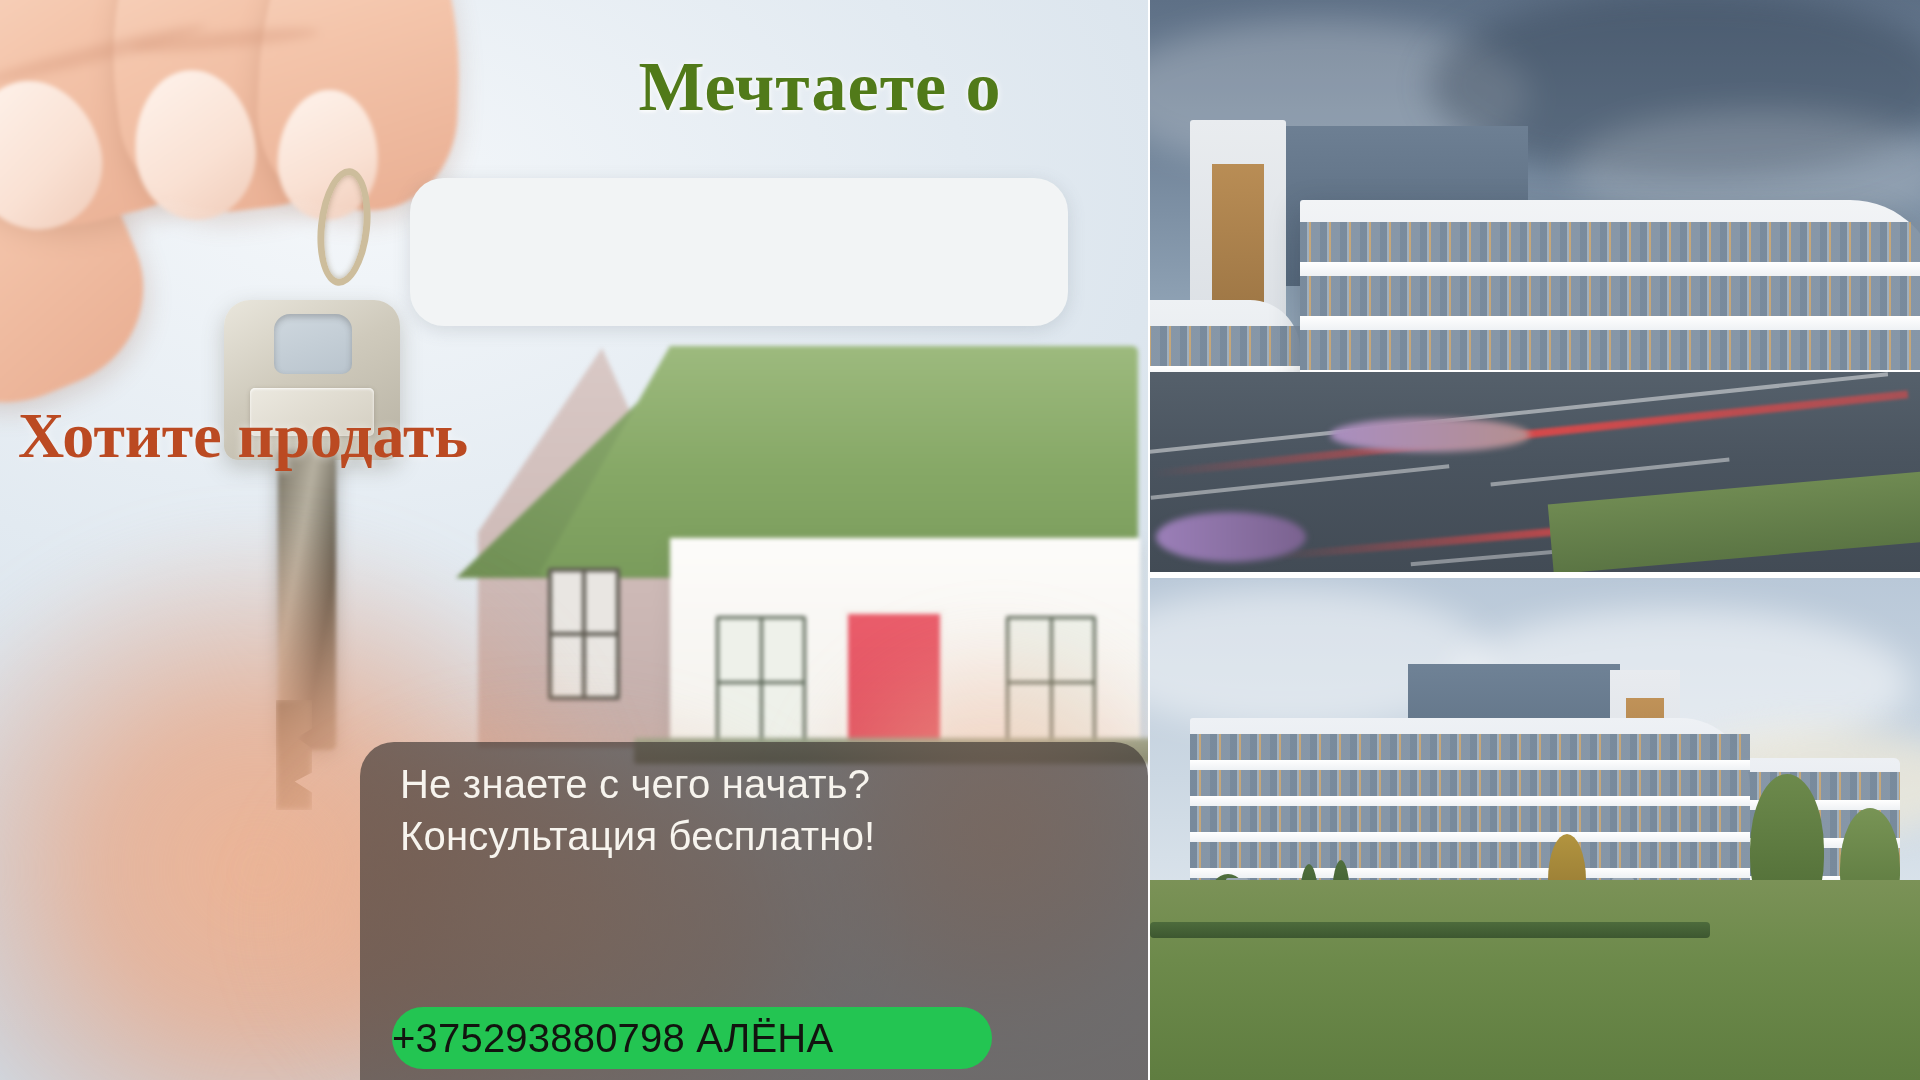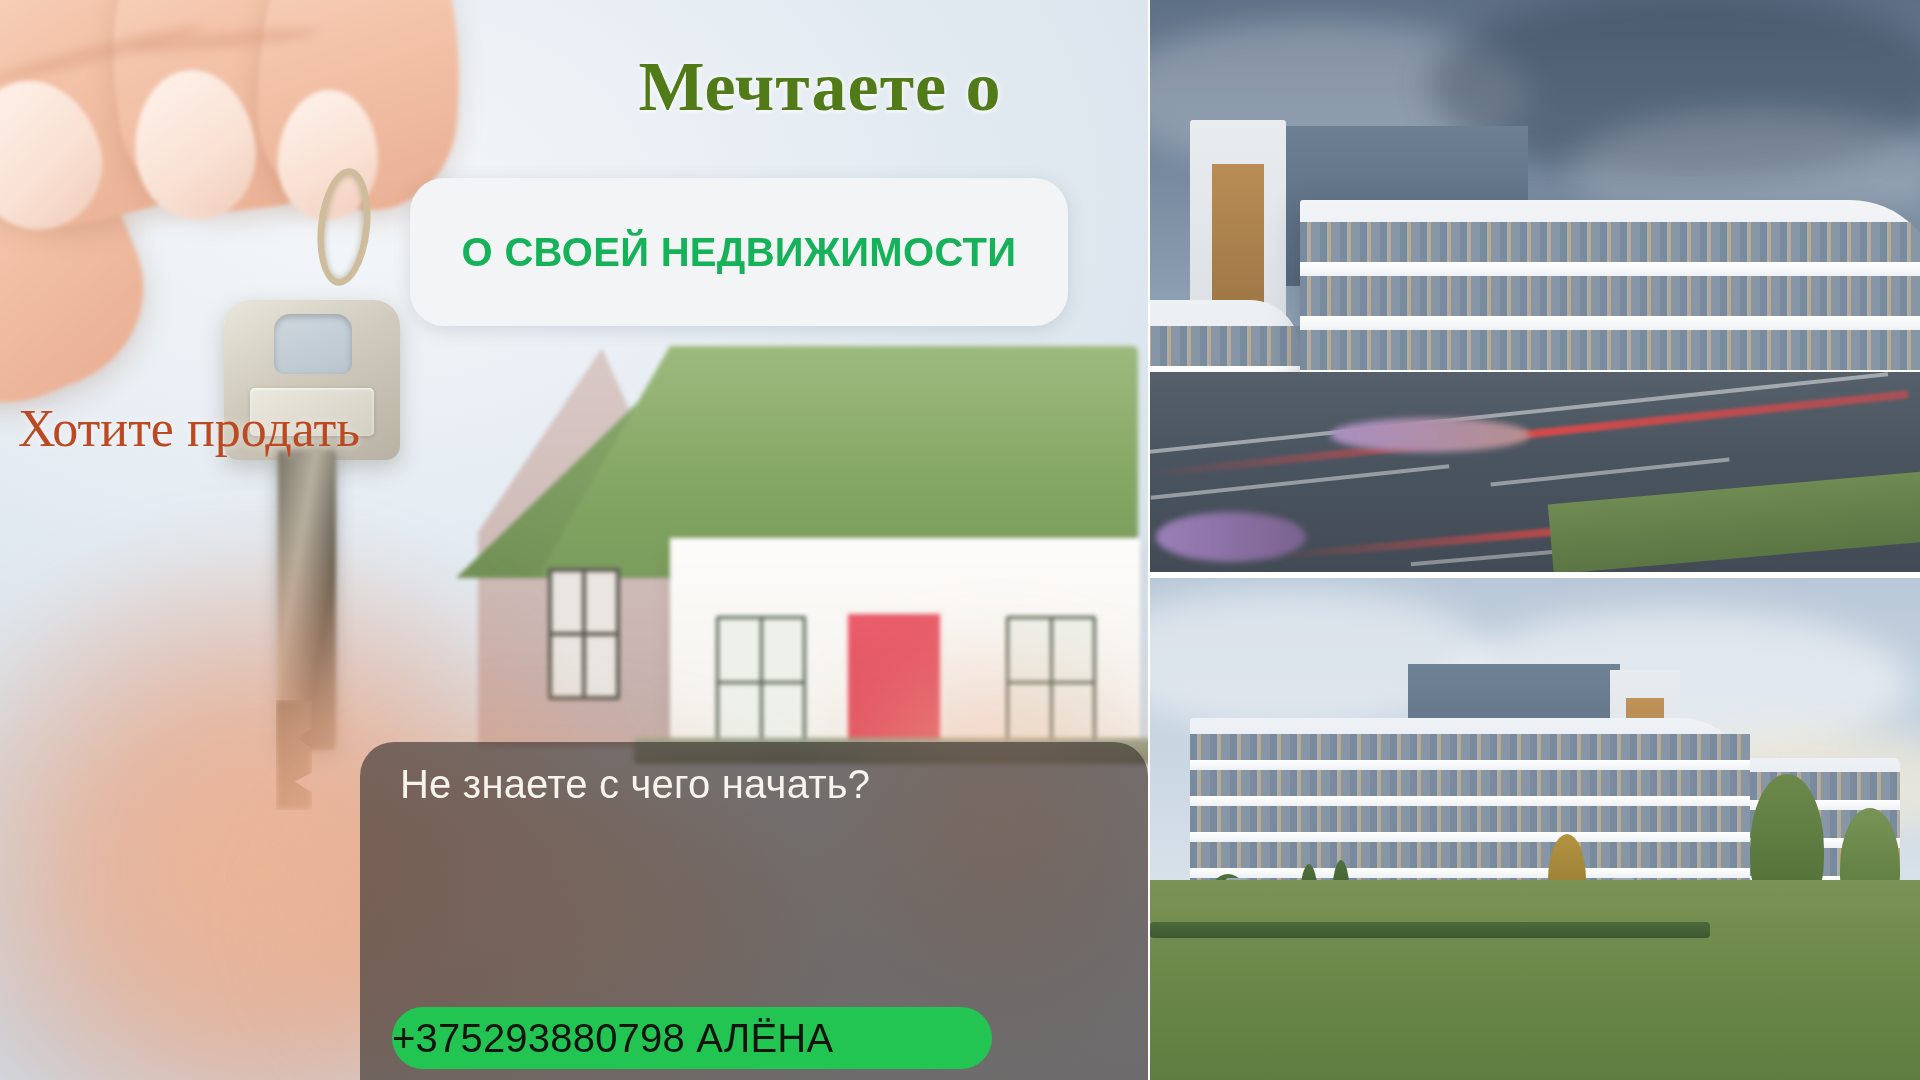--- a/index.html
+++ b/index.html
@@ -176,22 +176,22 @@
     display:flex; flex-direction:column; align-items:center; justify-content:center;
   }
   .bubble-line{
     font-weight:700; font-size:40px; line-height:1.22; color:#16b25a;
     letter-spacing:.3px; text-align:center; white-space:nowrap;
   }
 
   
   #headline-sell{
     position:absolute; left:18px; top:400px; width:720px;
-    font-family:"Liberation Serif", serif; font-weight:400;
-    font-size:52px; line-height:1.12; color:#bb4a22;
+    font-family:"Liberation Serif", serif; font-weight:700;
+    font-size:64px; line-height:1.12; color:#bb4a22;
     text-shadow:0 0 8px rgba(255,255,255,.55);
   }
   #headline-sell .l2{ display:block; }
 
   
   #info-panel{
     position:absolute; left:360px; top:742px; width:788px; height:338px;
     background:linear-gradient(180deg, rgba(62,55,52,.66) 0%, rgba(72,64,60,.72) 100%);
     border-radius:34px 34px 0 0;
     padding:16px 0 0 40px;
@@ -362,29 +362,29 @@
       <div class="house-base"></div>
     </div>
 
     <div class="palm-blur"></div>
     <div class="palm-blur2"></div>
     <div class="palm-blur3"></div>
 
     <div id="headline-dream">Мечтаете о</div>
 
     <div id="bubble">
-      <div class="bubble-line">О СВОЕЙ НЕДВИЖИМОСТИ</div>
     </div>
 
     <div id="headline-sell">
       <span class="l1">Хотите продать</span>
     </div>
 
     <div id="info-panel">
       <div class="info-line">Не знаете с чего начать?</div>
+      <div class="info-line">Консультация бесплатно!</div>
     </div>
 
     <div id="phone-pill">
       <span>+375293880798 АЛЁНА</span>
     </div>
   </div>
 
   <div id="right-col">
 
     <div class="photo" id="photo-top">

